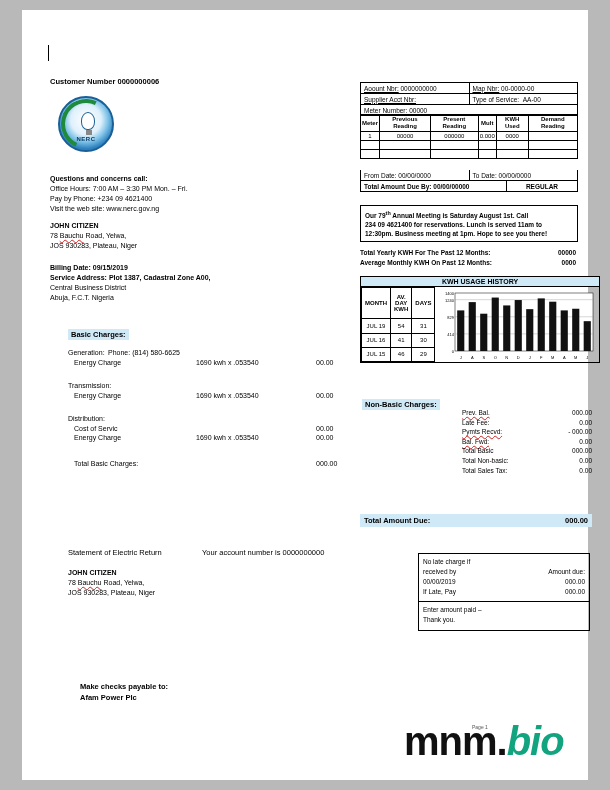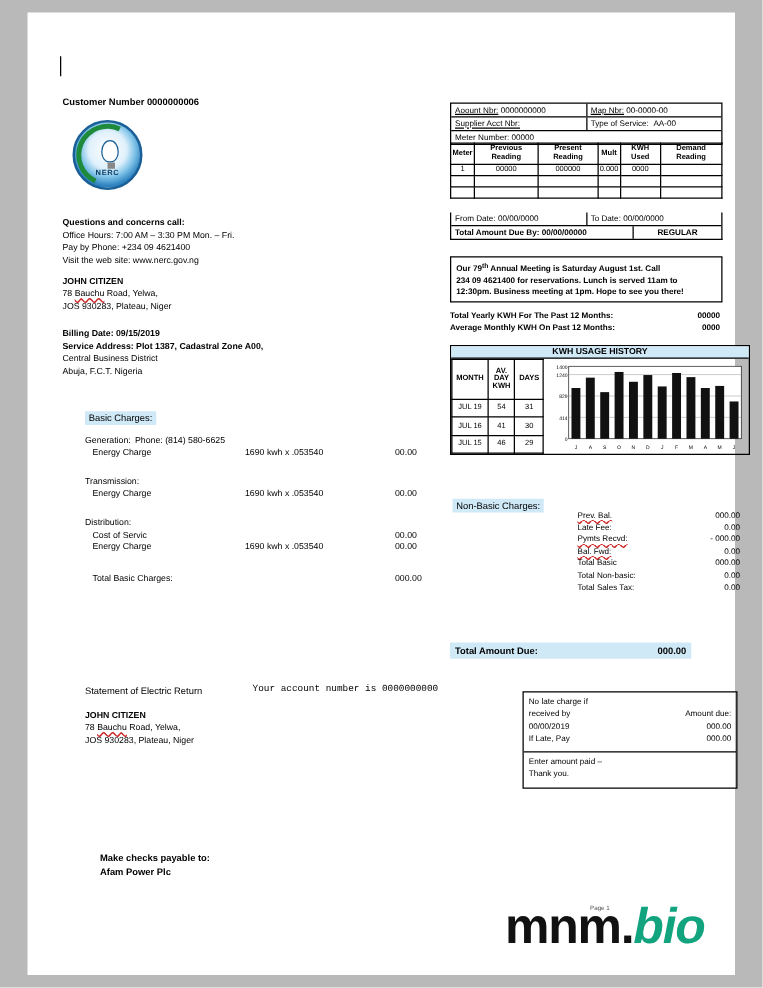--- a/index.html
+++ b/index.html
@@ -53,21 +53,21 @@
   }
 
   
   .qc { left: 28px; top: 164px; width: 250px; line-height: 10px; }
   .name-blk { left: 28px; top: 211px; line-height: 10px; }
   .bill-blk { left: 28px; top: 253px; line-height: 10px; }
 
   .squiggle { text-decoration: underline; text-decoration-style: wavy; text-decoration-color:#cc2222; }
 
   
-  .hl { background:#cfe9f7; display:inline-block; padding:1px 3px; font-weight:normal; font-size:7.5px; }
+  .hl { background:#cfe9f7; display:inline-block; padding:1px 3px; font-weight:bold; font-size:7.5px; }
 
   .basic-charges { left:46px; top:319px; }
   .bc-body { left:46px; top:338px; width:290px; line-height:9.5px; }
   .row { position:relative; height:9.5px; }
   .r-desc { position:absolute; left:0; }
   .r-mid { position:absolute; left:128px; }
   .r-amt { position:absolute; left:248px; }
   .r-sub { padding-left:6px; }
 
   
@@ -105,26 +105,26 @@
   .nonbasic { left:340px; top:378px;margin-top:11px; }
   .nb-body { left:440px; top:398px; width:130px; font-size:6.5px; line-height:9.6px; }
   .nb-row { position:relative; height:9.6px; }
   .nb-l { position:absolute; left:0; }
   .nb-r { position:absolute; right:0; }
 
   .strike { text-decoration: line-through; }
   .redwave { text-decoration: underline; text-decoration-style: wavy; text-decoration-color:#cc2222; }
 
   
-  .tad { left:338px; top:504px; width:193px; background:#cfe9f7; font-weight:bold; font-size:7.5px; padding:2px 4px; }
+  .tad { left:338px; top:504px; width:232px; background:#cfe9f7; font-weight:bold; font-size:7.5px; padding:2px 4px; }
   .tad .v { float:right; }
 
   
   .stmt { left:46px; top:538px; font-size:7.5px; }
-  .stmt2 { left:180px; top:538px; font-size:7.5px;font-family:Liberation Mono, monospace; }
+  .stmt2 { left:180px; top:538px; font-size:7.5px; }
   .stmt-name { left:46px; top:558px; line-height:10px; }
 
   .latebox { left:396px; top:543px; width:172px; border:1px solid #000; font-size:6.5px; }
   .latebox .top { padding:3px 4px; border-bottom:1px solid #000; position:relative; height:48px; line-height:10px;}
   .latebox .bot { padding:3px 4px; line-height:10px; height:28px; }
   .latebox .rcol { position:absolute; right:4px; }
 
   .return-line { left:46px; top:626px; font-size:7.5px; }
   .checks { left:58px; top:671px; line-height:11px; font-size:7.5px; }
 

